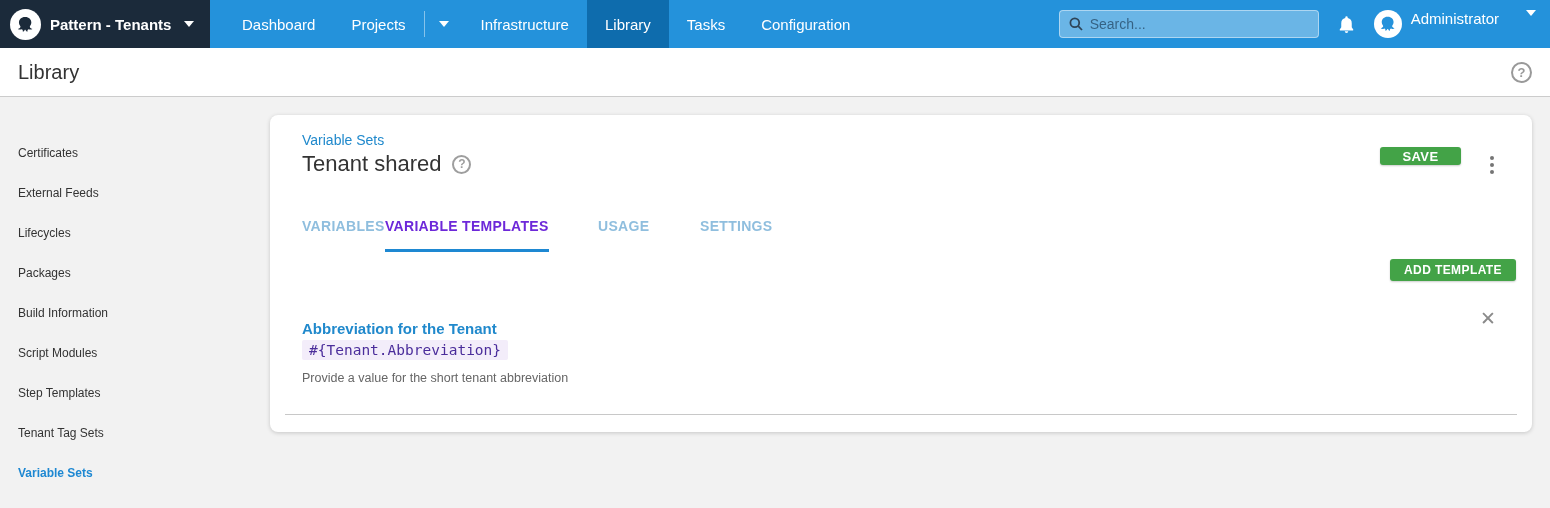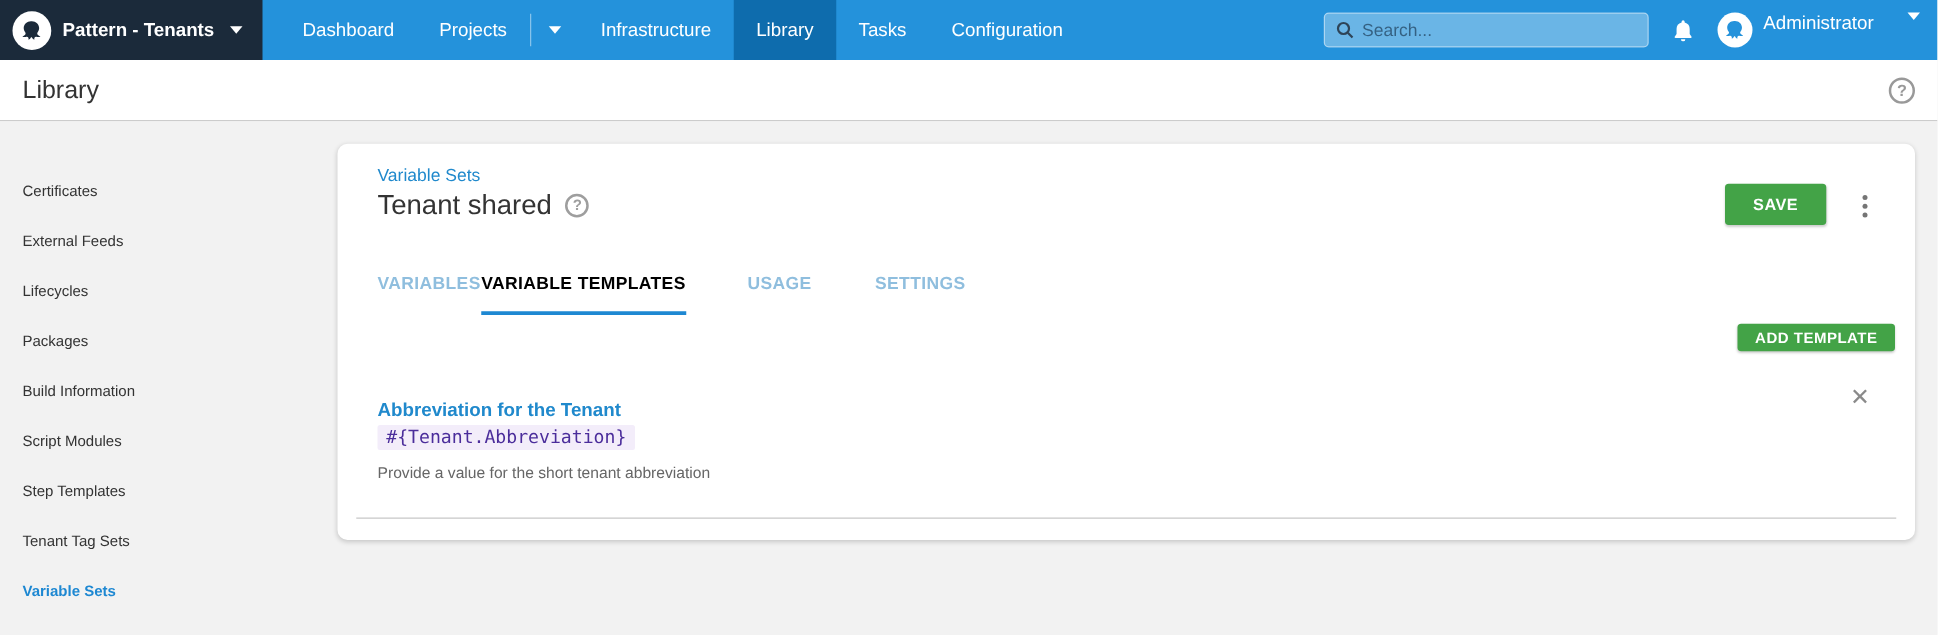--- a/index.html
+++ b/index.html
@@ -101,31 +101,31 @@
     width:19px; height:19px; border:2px solid #9e9e9e; border-radius:50%;
     color:#9e9e9e; font-size:12px; font-weight:700;
     display:flex; align-items:center; justify-content:center; cursor:pointer;
   }
   .btn-green {
     background:#43a347; color:#fff; border:none; border-radius:3px;
     font-family:"Liberation Sans", sans-serif; font-weight:700;
     letter-spacing:.4px; cursor:pointer;
     box-shadow:0 1px 2px rgba(0,0,0,.2);
   }
-  .save-btn { position:absolute; left:1110px; top:32px; width:81px; height:33px; font-size:13px; }
+  .save-btn { position:absolute; left:1110px; top:32px; width:81px; height:18px; font-size:13px; }
   .overflow-btn {
     position:absolute; left:1213px; top:40px; width:18px; height:20px;
     display:flex; flex-direction:column; align-items:center; justify-content:center; gap:3px;
     cursor:pointer; background:none; border:none;
   }
   .overflow-btn i { width:4px; height:4px; border-radius:50%; background:#757575; }
 
   .tab { position:absolute; top:103px; font-size:14px; font-weight:700; letter-spacing:.3px;
          color:#8fbede; cursor:pointer; padding-bottom:15px; }
-  .tab.active { color:#000000; border-bottom:3px solid #1e88d2; }
+  .tab.active { color:#6d28d9; border-bottom:3px solid #1e88d2; }
   .tab-1 { left:32px; } .tab-2 { left:115px; } .tab-3 { left:328px; } .tab-4 { left:430px; }
 
   .add-template-btn { position:absolute; left:1120px; top:144px; width:126px; height:22px; font-size:12px; }
 
   .tpl-name { position:absolute; left:32px; top:205px; font-size:15px; font-weight:700; color:#2089cc; cursor:pointer; }
   .tpl-chip {
     position:absolute; left:32px; top:225px;
     font-family:"DejaVu Sans Mono", monospace; font-size:14.5px;
     color:#4b2d9b; background:#f3edfa; padding:2px 7px; border-radius:2px;
   }

